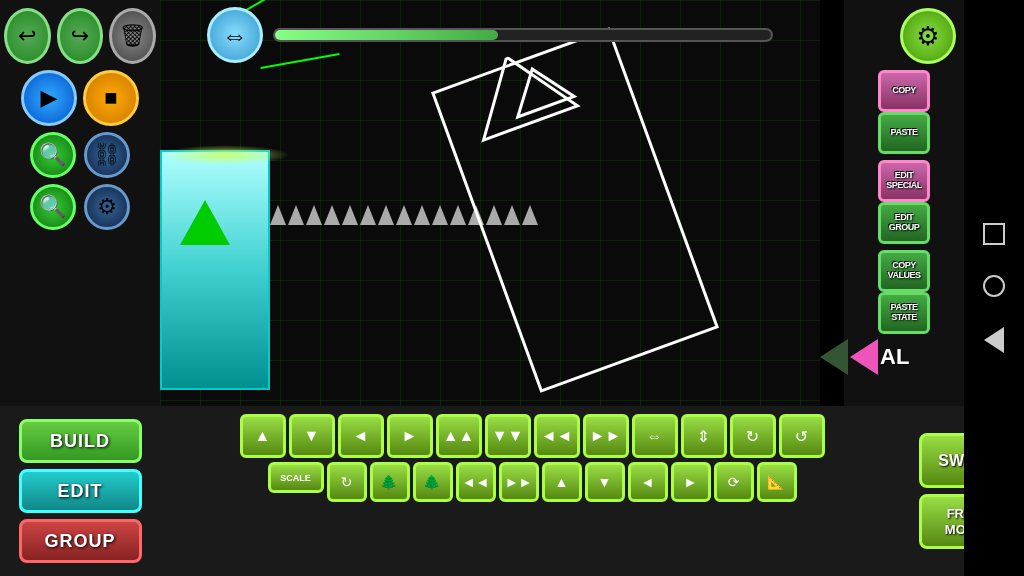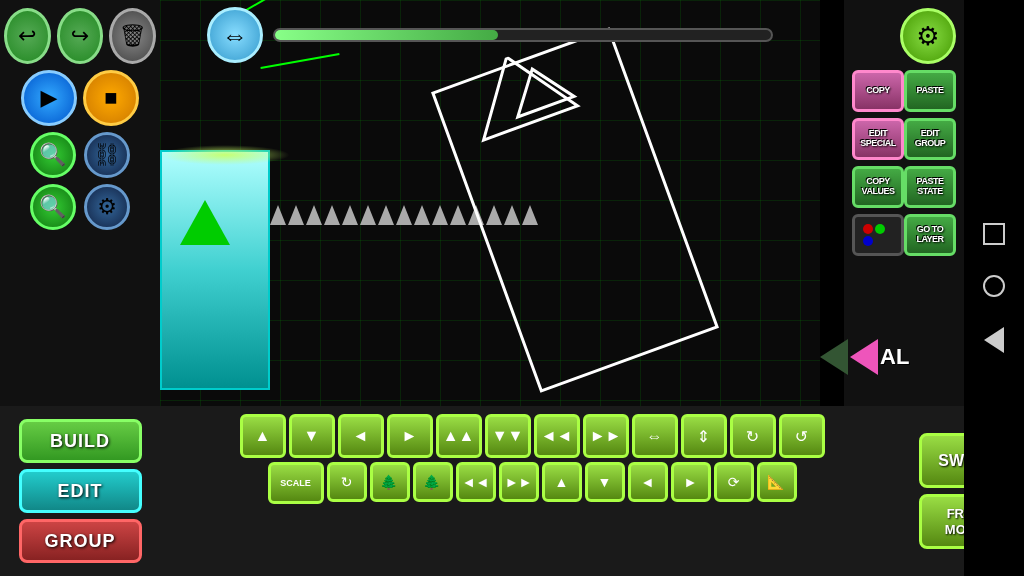--- a/index.html
+++ b/index.html
@@ -343,20 +343,21 @@
 
     .rp-btn-go-to-layer {
       background: linear-gradient(to bottom, #44aa44, #226622);
       border-color: #66dd66;
       color: white;
     }
 
     .rp-row {
       display: flex;
       gap: 0;
+      flex-direction: column;
     }
 
     
     .arrow-left-indicator {
       position: absolute;
       left: 820px;
       top: 339px;
       display: flex;
       align-items: center;
       gap: 2px;
@@ -480,21 +481,21 @@
       display: flex;
       align-items: center;
       justify-content: center;
       cursor: pointer;
       font-size: 14px;
       color: white;
     }
 
     .scale-btn {
       width: 56px;
-      height: 42px;
+      height: 31px;
       border-radius: 6px;
       background: linear-gradient(to bottom, #99dd44, #558811);
       border: 3px solid #aaff44;
       display: flex;
       align-items: center;
       justify-content: center;
       cursor: pointer;
       font-size: 9px;
       font-weight: 900;
       color: white;
@@ -703,31 +704,20 @@
     <div class="rp-btn rp-btn-edit-special" style="white-space:pre-line">EDIT
 SPECIAL</div>
     <div class="rp-btn rp-btn-edit-group" style="white-space:pre-line">EDIT
 GROUP</div>
   </div>
   <div class="rp-row">
     <div class="rp-btn rp-btn-copy-values" style="white-space:pre-line">COPY
 VALUES</div>
     <div class="rp-btn rp-btn-paste-state" style="white-space:pre-line">PASTE
 STATE</div>
-  </div>
-  <div class="rp-row">
-    <div class="rp-btn-color">
-      <div class="color-dots">
-        <div class="dot-red"></div>
-        <div class="dot-green"></div>
-        <div class="dot-blue"></div>
-      </div>
-    </div>
-    <div class="rp-btn rp-btn-go-to-layer" style="white-space:pre-line">GO TO
-LAYER</div>
   </div>
 </div>
 
 <div class="arrow-left-indicator">
   <div class="arrow-tri-dark"></div>
   <div class="arrow-tri-pink"></div>
   <span class="arrow-text">AL</span>
 </div>
 
 <div id="bottom-bar">

